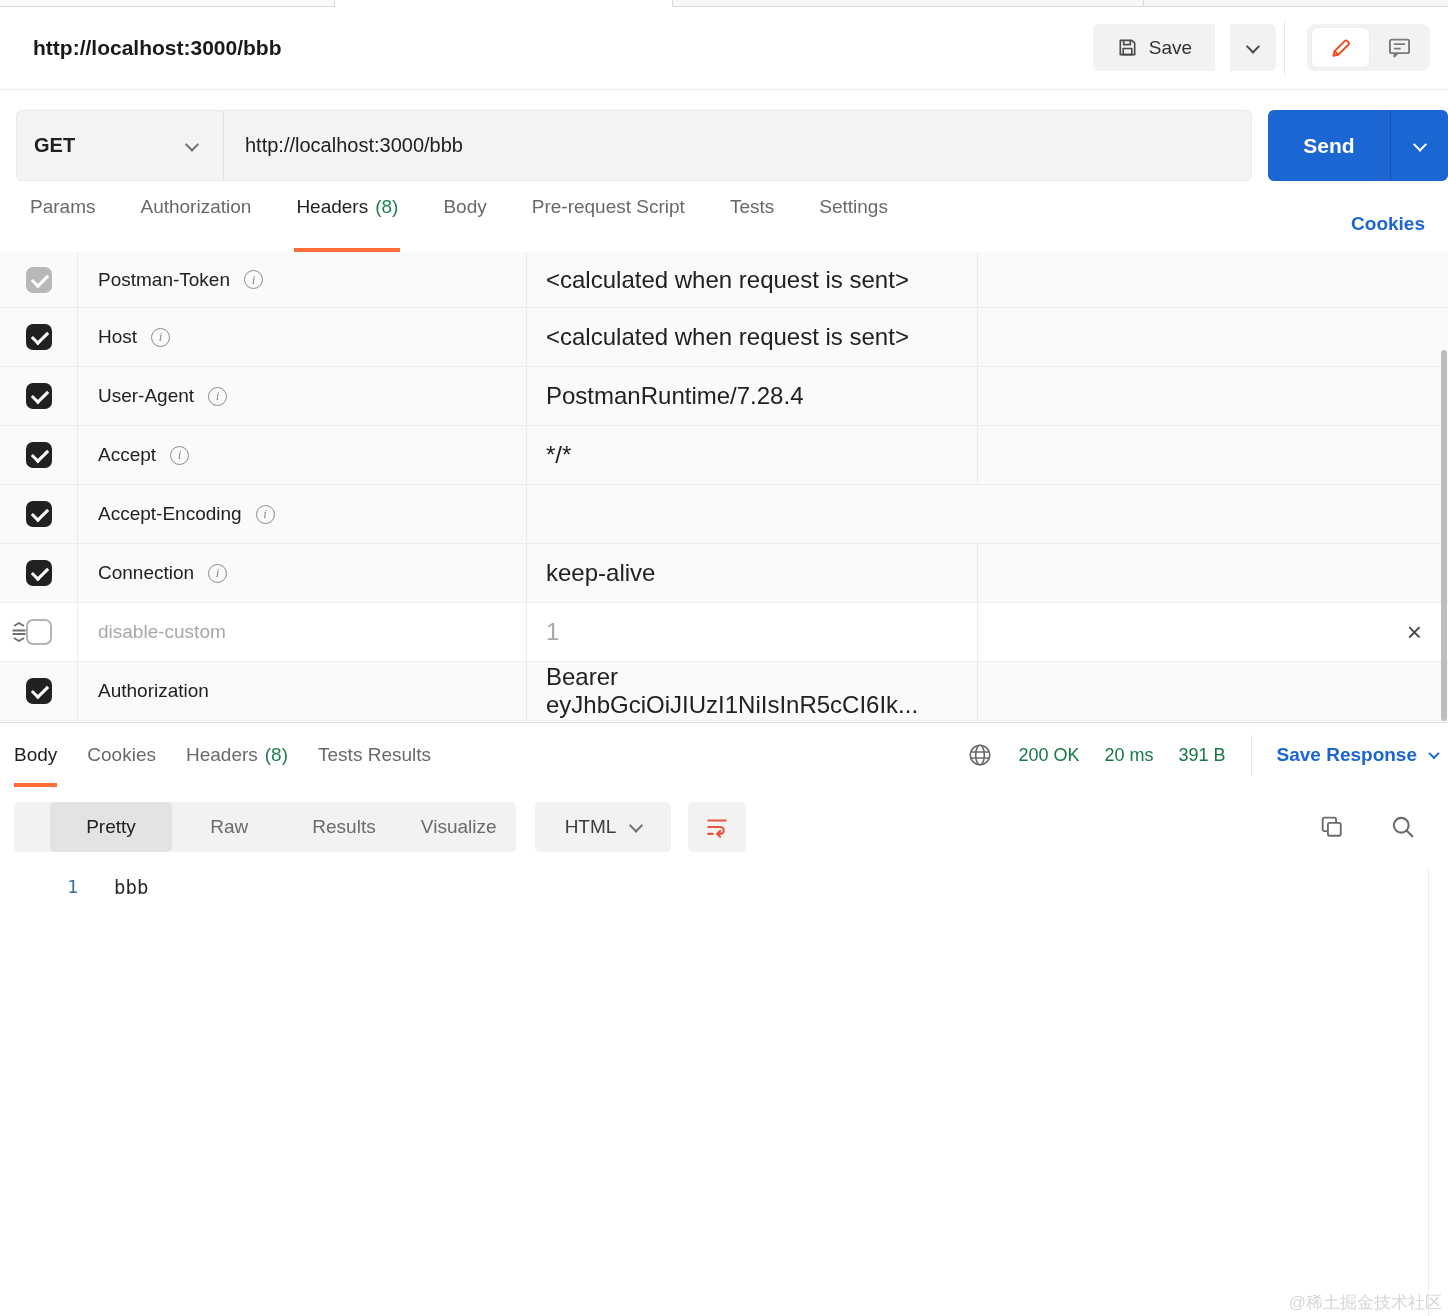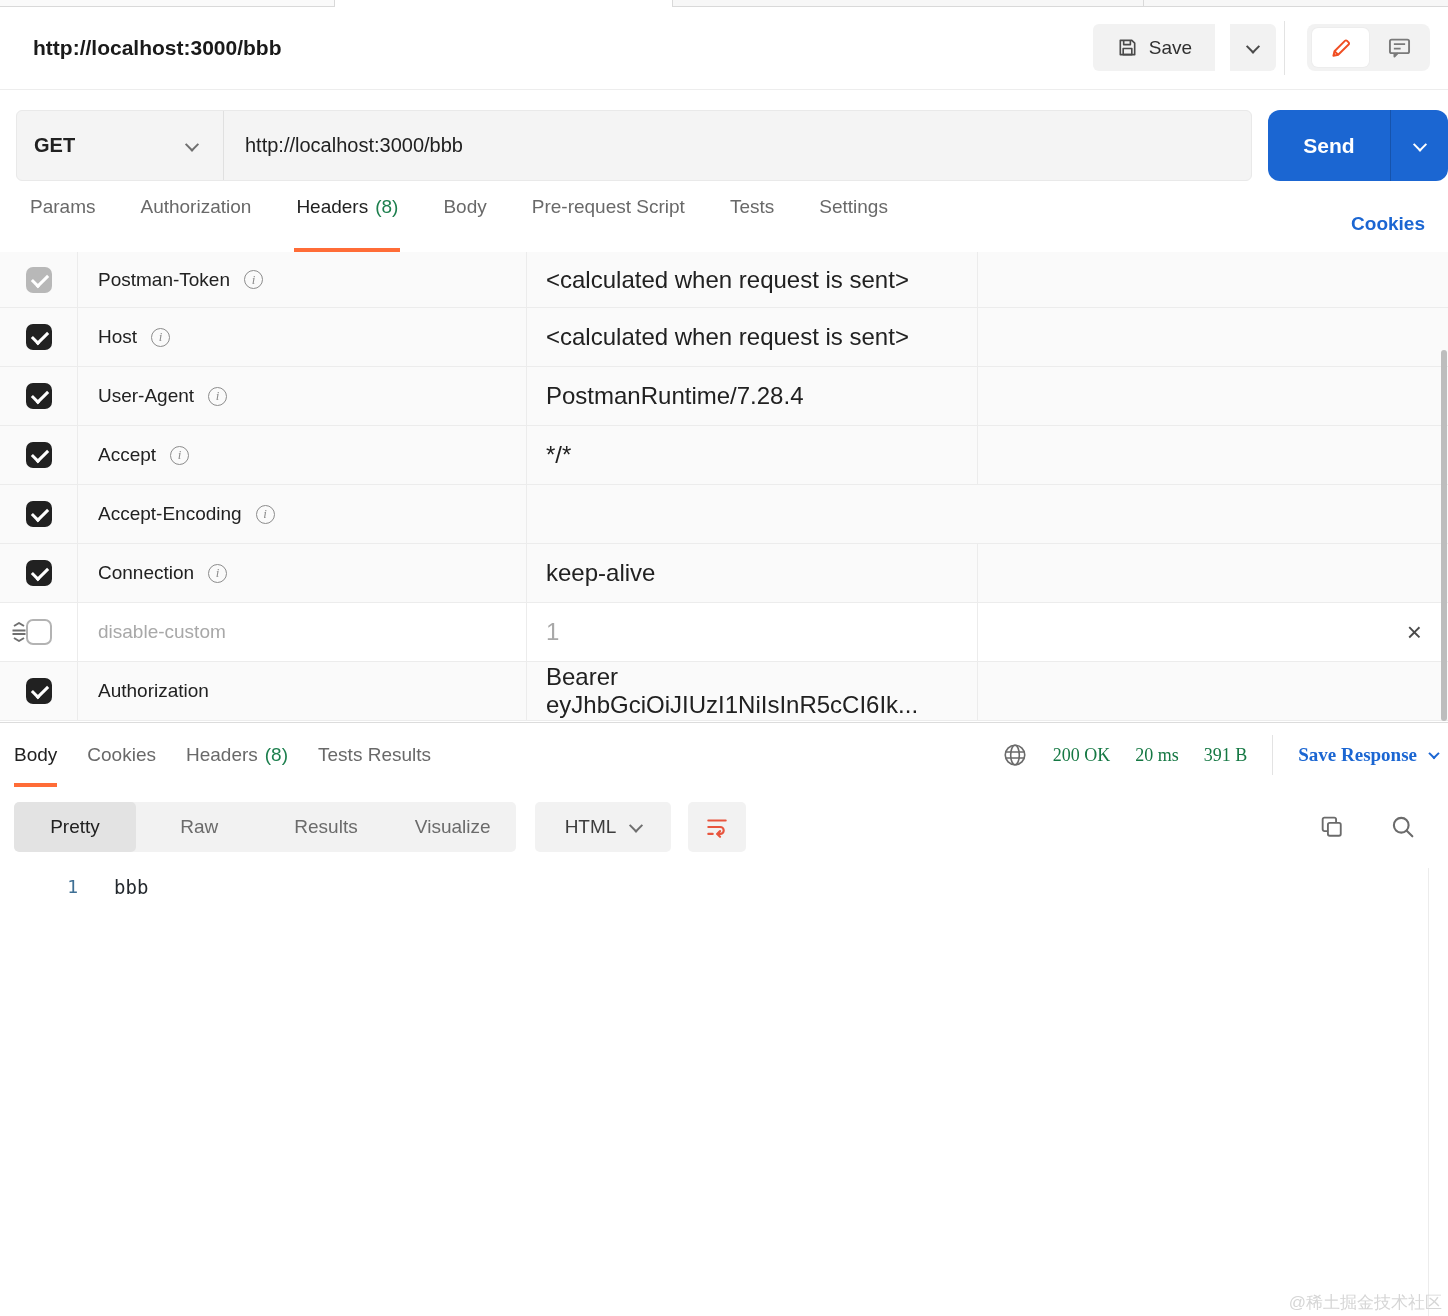--- a/index.html
+++ b/index.html
@@ -28,21 +28,21 @@
   .chev { display:inline-block; width:10px; height:10px; border-right:2px solid #4a4a4a; border-bottom:2px solid #4a4a4a; transform:rotate(45deg) translate(-1px,-1px); }
   .chev.white { border-color:#fff; }
   .chev.blue { border-color:#1b66d2; width:8px; height:8px; }
 
   
   .method-url { position:absolute; left:16px; top:110px; width:1236px; height:71px; background:#f4f4f4; border:1px solid #e9e9e9; border-radius:6px; display:flex; align-items:center; }
   .method-box { width:206px; height:100%; display:flex; align-items:center; justify-content:space-between; padding:0 26px 0 17px; cursor:pointer; }
   .method-label { font-size:20px; font-weight:600; color:#212121; }
   .method-div { width:1px; align-self:stretch; background:#e0e0e0; }
   .url-text { padding-left:21px; font-size:20px; color:#212121; }
-  .send-btn { position:absolute; left:1268px; top:110px; width:180px; height:71px; background:#1b66d2; border-radius:12px; display:flex; color:#fff; }
+  .send-btn { position:absolute; left:1268px; top:110px; width:180px; height:71px; background:#1b66d2; border-radius:6px; display:flex; color:#fff; }
   .send-main { width:122px; display:flex; align-items:center; justify-content:center; font-size:21px; font-weight:600; cursor:pointer; }
   .send-sep { width:1px; background:rgba(0,0,0,0.18); }
   .send-caret { flex:1; display:flex; align-items:center; justify-content:center; cursor:pointer; }
 
   
   .req-tabs { position:absolute; top:196px; left:0; right:0; height:56px; display:flex; align-items:center; gap:45px; padding-left:30px; font-size:19px; color:#696969; }
   .req-tab { position:relative; height:56px; display:flex; gap:7px; cursor:pointer; white-space:nowrap; }
   .req-tab.active { color:#212121; font-weight:500; }
   .req-tab.active::after { content:""; position:absolute; left:-2px; right:-2px; bottom:0; height:4px; background:#ff6c37; }
   .tab-count { color:#1d7f4e; }
@@ -73,30 +73,30 @@
   .drag-handle { position:absolute; left:8px; top:50%; transform:translateY(-50%); cursor:grab; }
   .tbl-scrollbar { position:absolute; right:0px; top:0; width:8px; height:469px; background:transparent; }
   .tbl-thumb { position:absolute; right:1px; top:98px; width:6px; height:371px; background:#bdbdbd; border-radius:3px; cursor:pointer; }
 
   
   .resp-header { position:absolute; top:722px; left:0; right:0; height:72px; border-top:1px solid #dcdcdc; background:#fff; }
   .resp-tabs { position:absolute; left:14px; top:0; height:64px; display:flex; gap:30px; font-size:19px; color:#696969; }
   .resp-tab { position:relative; height:64px; display:flex; align-items:center; gap:7px; cursor:pointer; white-space:nowrap; }
   .resp-tab.active { color:#212121; font-weight:500; }
   .resp-tab.active::after { content:""; position:absolute; left:0; right:0; bottom:0; height:4px; background:#ff6c37; }
-  .resp-meta { position:absolute; right:10px; top:0; height:64px; display:flex; align-items:center; gap:25px;font-family:Liberation Serif, serif; }
+  .resp-meta { position:absolute; right:10px; top:0; height:64px; display:flex; align-items:center; gap:25px; }
   .meta-green { font-size:18px; color:#157843; }
   .meta-div { width:1px; height:40px; background:#e3e3e3; }
   .save-resp { display:flex; align-items:center; gap:13px; font-size:19px; font-weight:600; color:#1b66d2; cursor:pointer; }
 
   
   .view-row { position:absolute; top:802px; left:14px; height:50px; display:flex; align-items:center; }
   .seg-group { display:flex; width:502px; height:50px; background:#f2f2f2; border-radius:5px; overflow:hidden; }
   .seg { flex:1; display:flex; align-items:center; justify-content:center; font-size:19px; color:#6b6b6b; cursor:pointer; }
-  .seg.selected { flex:0 0 122px; background:#e3e3e3; color:#212121; font-weight:500; border-radius:5px; }
+  .seg.selected { flex:0 0 122px; background:#e3e3e3; color:#212121; font-weight:500; border-radius:5px;margin-left:36px; }
   .fmt-dd { margin-left:19px; width:136px; height:50px; background:#f2f2f2; border-radius:5px; display:flex; align-items:center; justify-content:center; gap:15px; font-size:19px; font-weight:500; color:#3d3d3d; cursor:pointer; }
   .wrap-btn { margin-left:17px; width:58px; height:50px; background:#f2f2f2; border-radius:5px; display:flex; align-items:center; justify-content:center; cursor:pointer; }
   .copy-btn { position:absolute; left:1318px; top:813px; cursor:pointer; }
   .search-btn { position:absolute; left:1389px; top:813px; cursor:pointer; }
 
   
   .resp-body { position:absolute; top:858px; left:0; bottom:0; right:0; }
   .code-line { display:flex; padding-top:18px; font-family:"DejaVu Sans Mono", monospace; }
   .line-no { width:78px; text-align:right; font-size:18px; color:#3e6f94; }
   .code-txt { margin-left:36px; font-size:19px; color:#24292e; }

